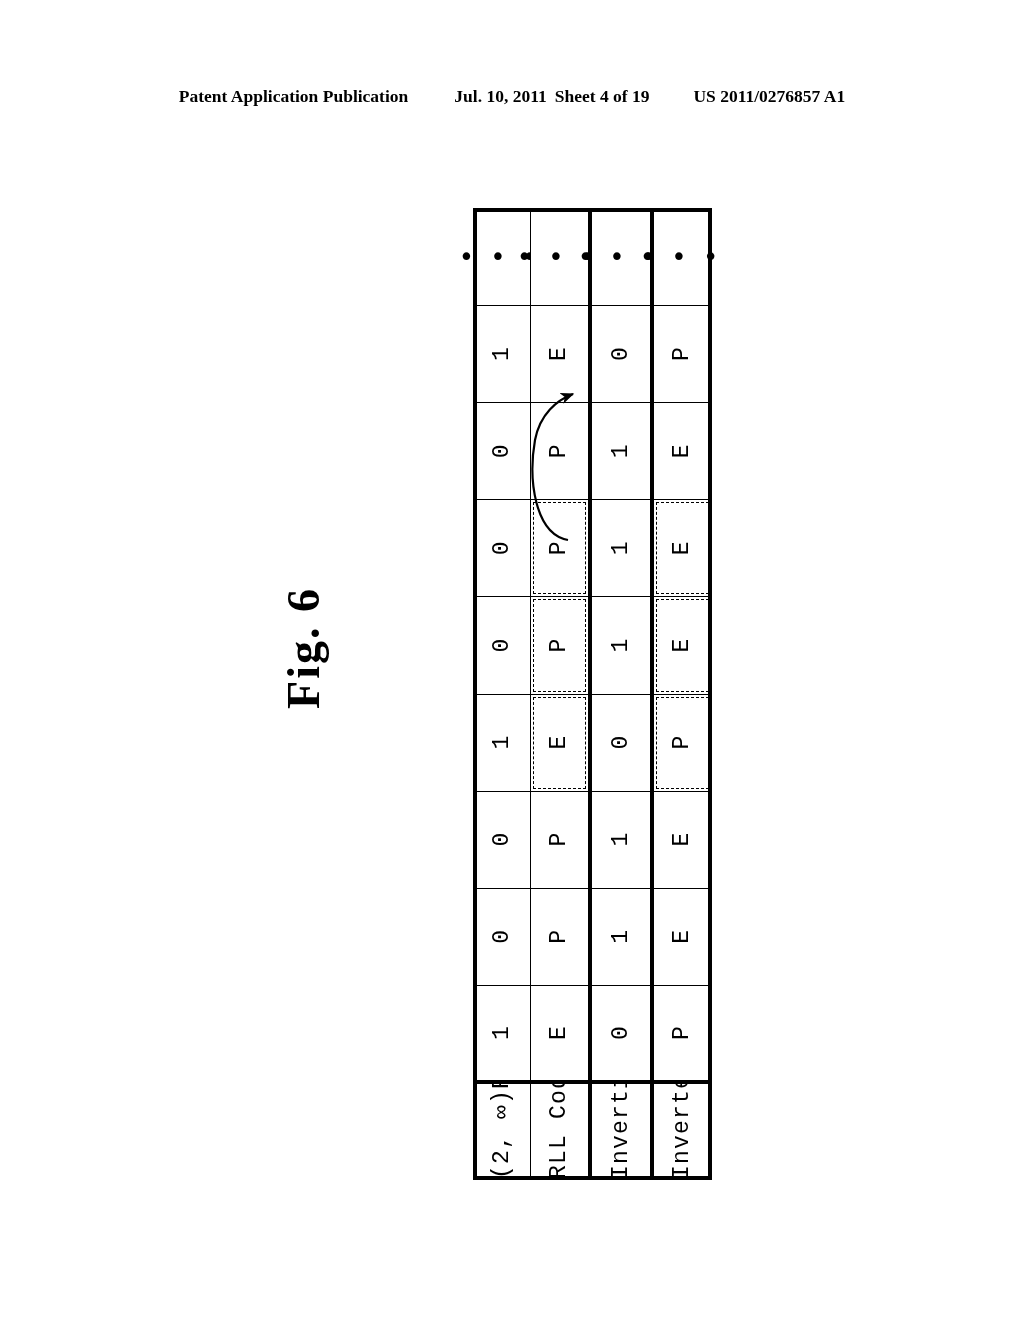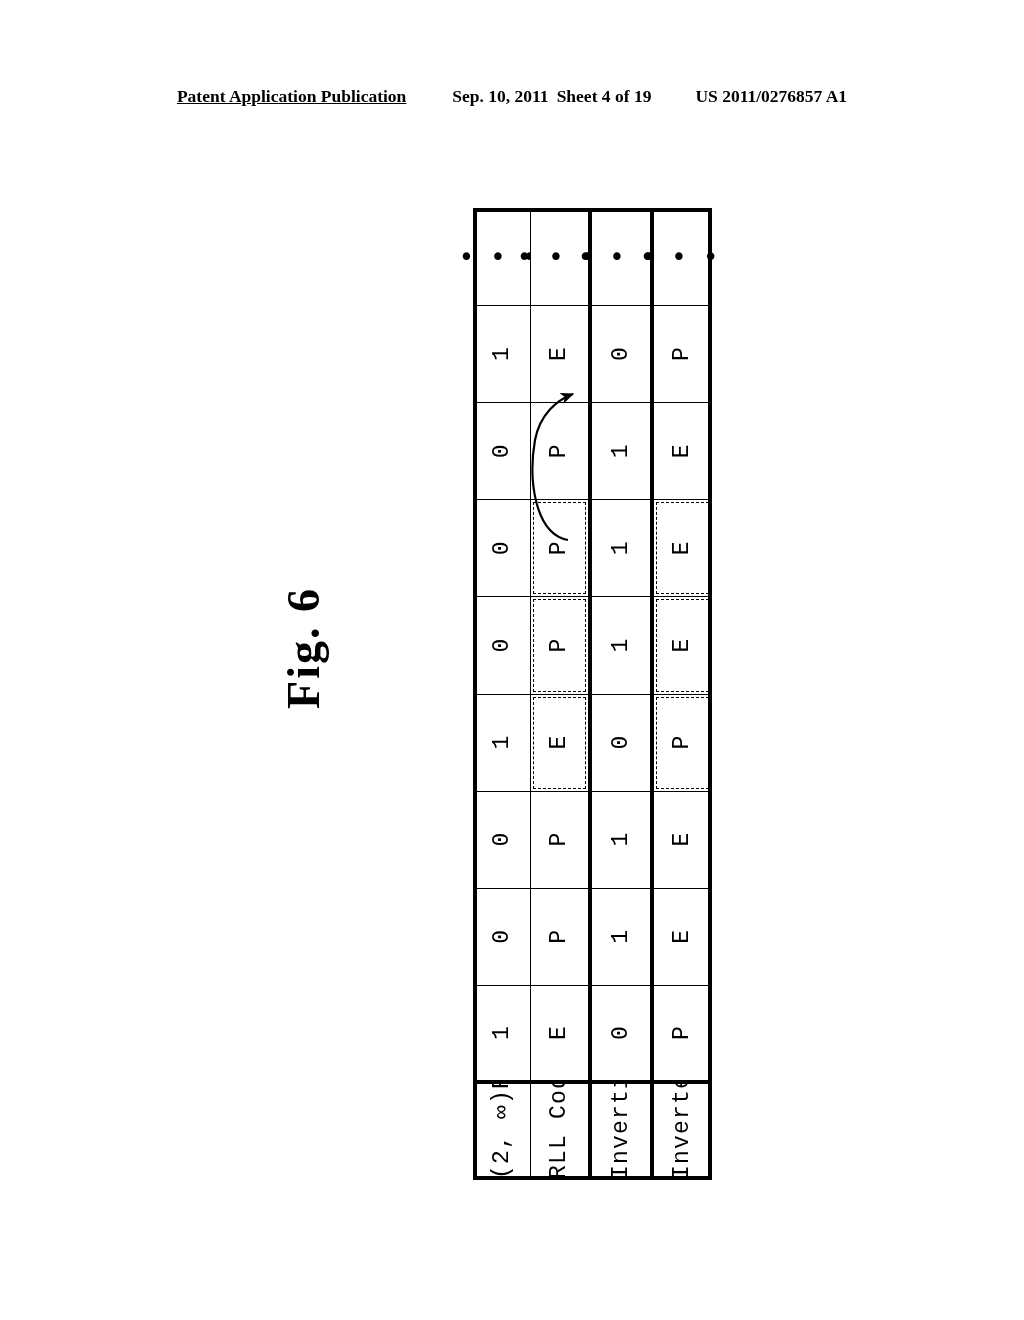--- a/index.html
+++ b/index.html
@@ -24,21 +24,21 @@
     display: flex;
     justify-content: center;
     align-items: baseline;
     font-family: "Liberation Serif", serif;
     font-weight: bold;
     font-size: 17.5px;
     letter-spacing: 0px;
     color: #000;
     white-space: pre;
   }
-  #patent-header .hdr-pub   { margin-right: 46px; text-decoration: underline; }
+  #patent-header .hdr-pub   { margin-right: 46px; }
   #patent-header .hdr-date  { margin-right: 8px; }
   #patent-header .hdr-sheet { margin-right: 44px; }
   #patent-header .hdr-num   { margin-right: 0px; text-align: right; }
 
   
   #fig-caption {
     position: absolute;
     left: 198px;
     top: 618px;
     width: 210px;
@@ -157,21 +157,21 @@
     width: 972px; height: 239px;
     pointer-events: none;
     z-index: 5;
   }
 </style>
 </head>
 <body>
 
 <div id="patent-header">
   <span class="hdr-pub">Patent Application Publication</span>
-  <span class="hdr-date">Sep. 10, 2011</span>
+  <span class="hdr-date">Jul. 10, 2011</span>
   <span class="hdr-sheet">Sheet 4 of 19</span>
   <span class="hdr-num">US 2011/0276857 A1</span>
 </div>
 
 <div id="fig-caption">Fig. 6</div>
 
 <div id="figure-area">
   <div id="table-rot">
 
     <table class="rll">

